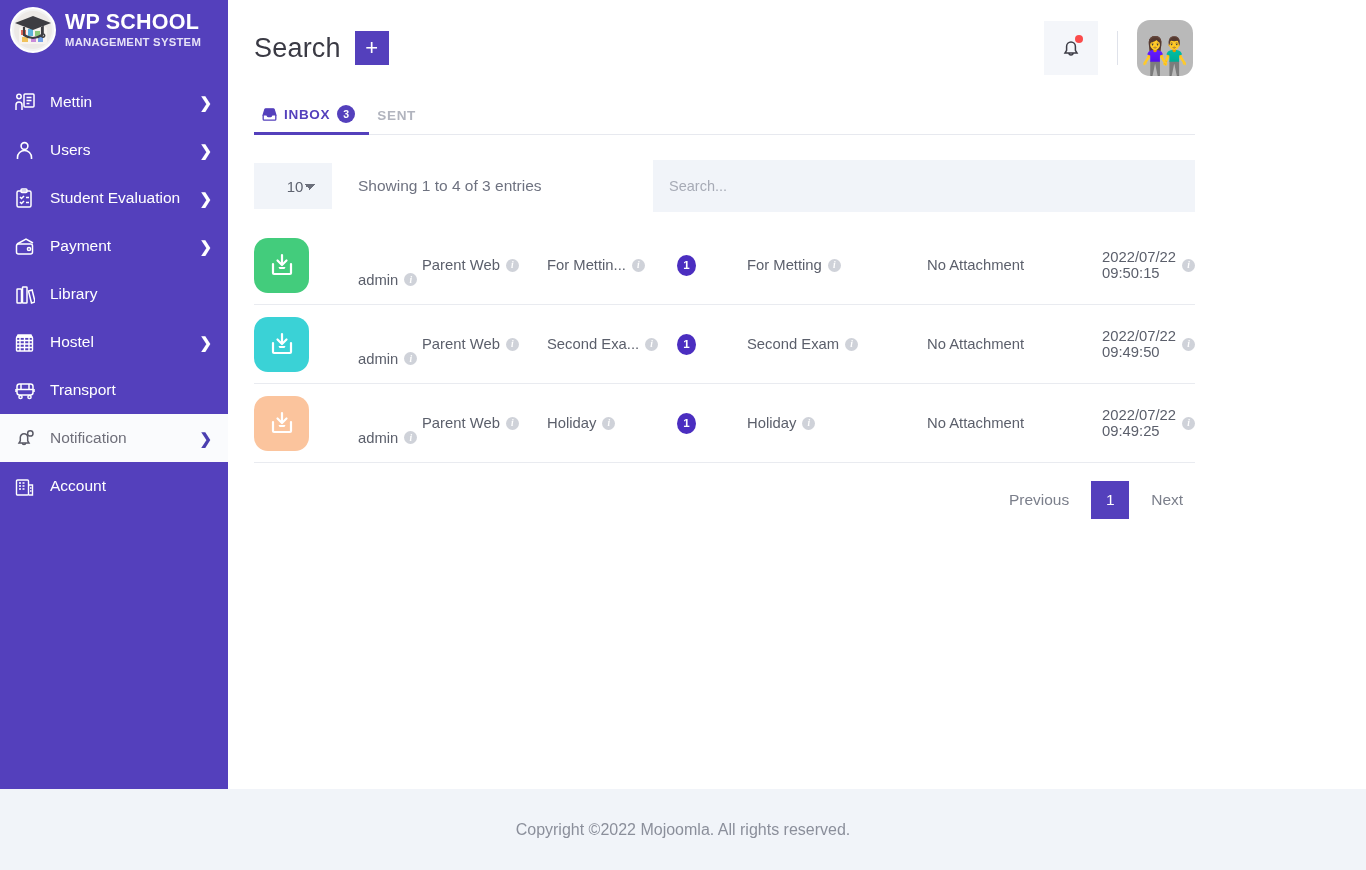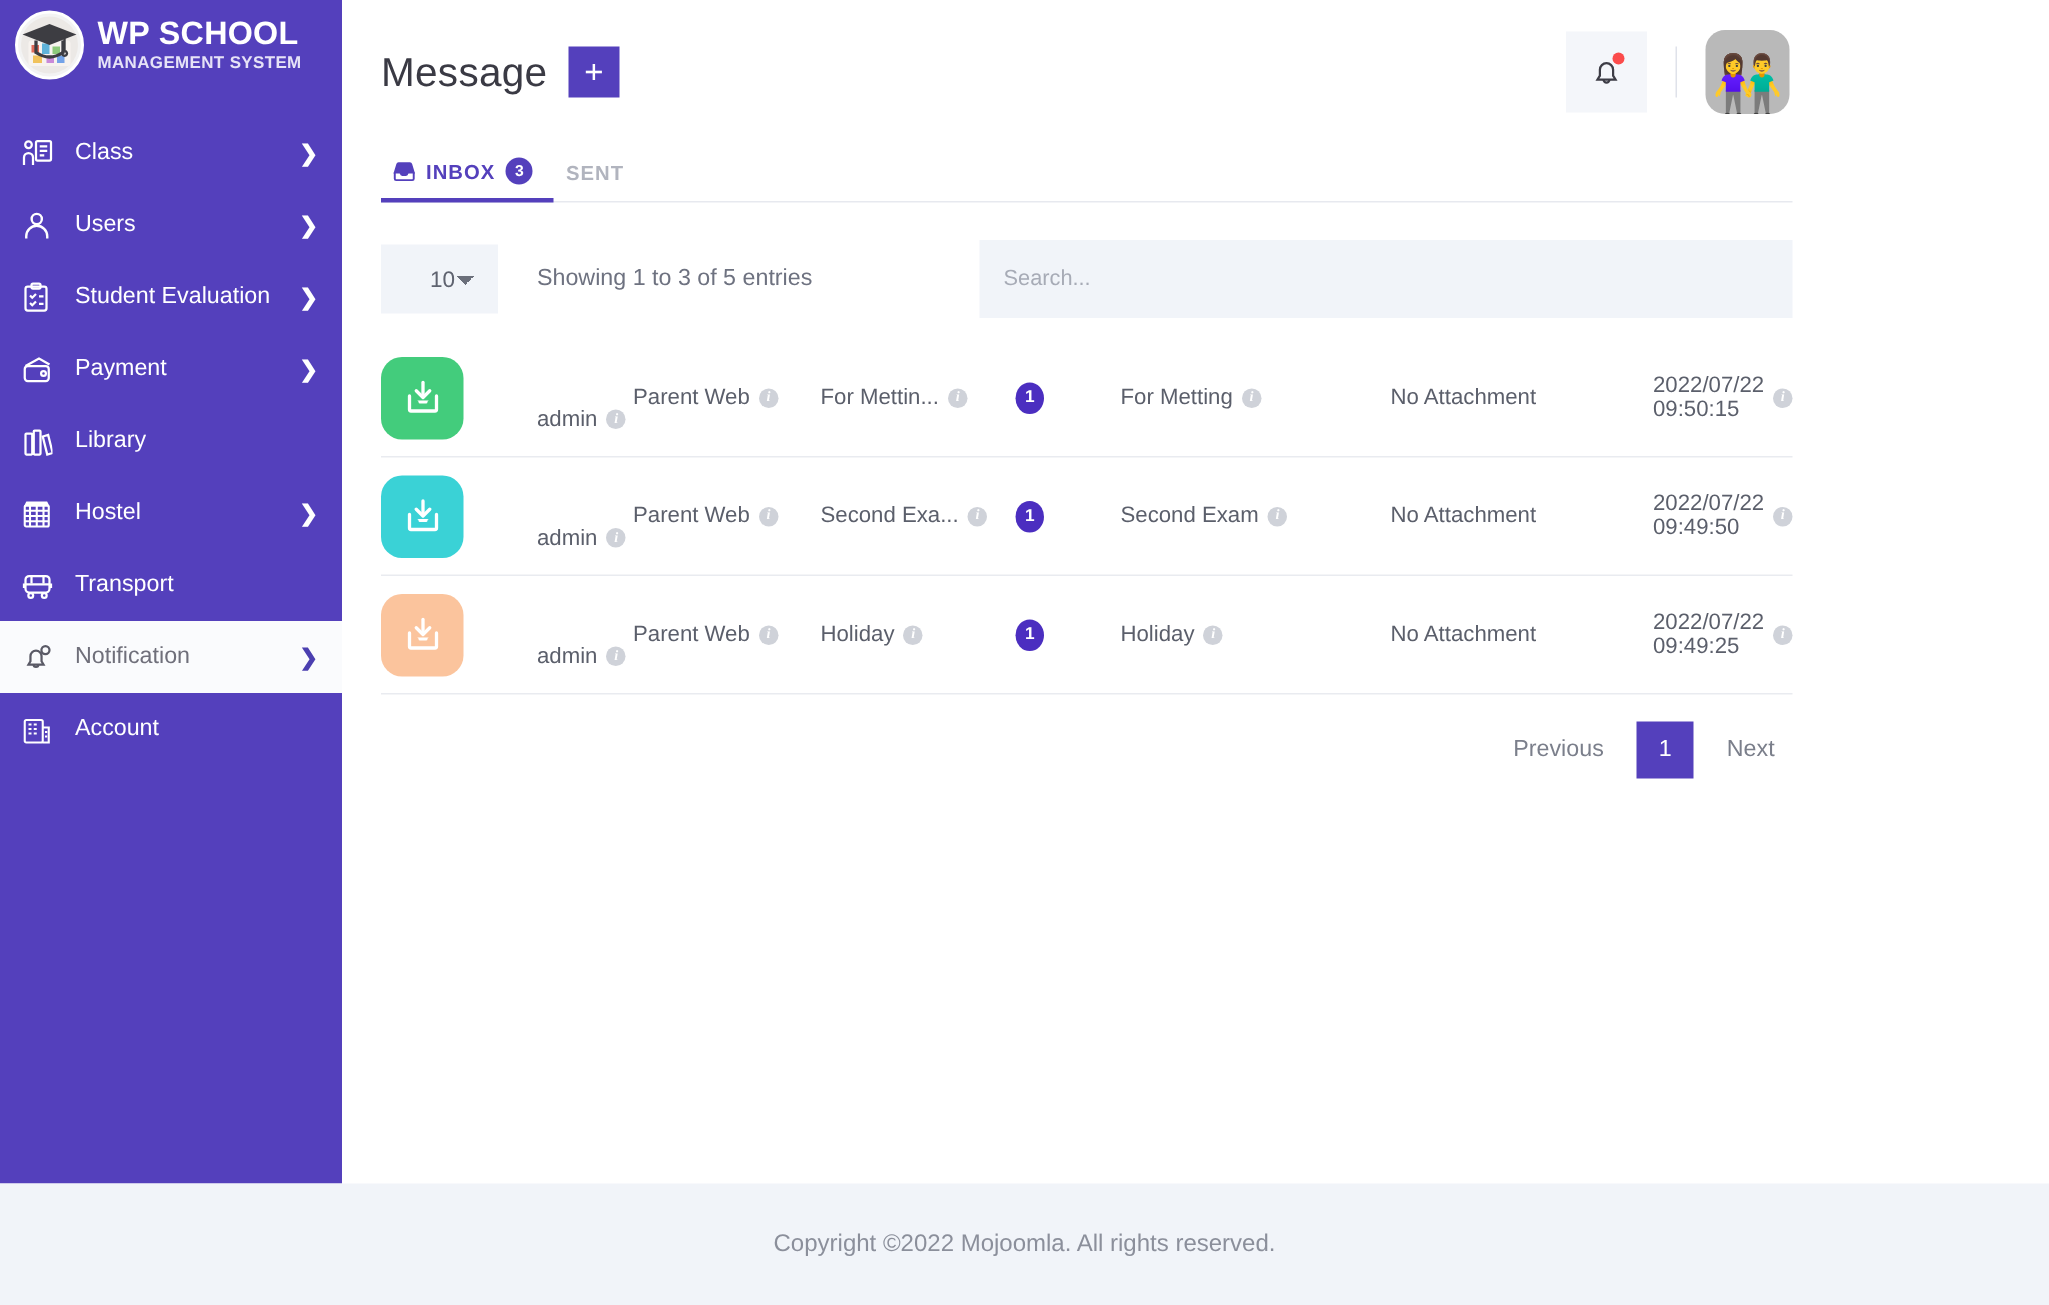--- a/index.html
+++ b/index.html
@@ -290,21 +290,21 @@
 
       <div class="nav-item">
         <span class="nav-ico">
           <svg width="22" height="21" viewBox="0 0 22 21" fill="none" stroke="currentColor" stroke-width="1.5">
             <circle cx="5" cy="4.5" r="2.2"></circle>
               <path d="M2 18 v-5 a3 3 0 0 1 6 0 v5"></path>
             <rect x="10" y="2" width="10" height="13" rx="1"></rect>
             <path d="M12.5 5.5h5M12.5 8.5h5M12.5 11.5h3"></path>
           </svg>
         </span>
-        <span class="nav-label">Class</span>
+        <span class="nav-label">Mettin</span>
         <span class="chev">❯</span>
       </div>
 
       <div class="nav-item">
         <span class="nav-ico">
           <svg width="21" height="21" viewBox="0 0 21 21" fill="none" stroke="currentColor" stroke-width="1.6">
             <circle cx="10.5" cy="6" r="3.4"></circle>
               <path d="M3.5 19 v-1.5 a7 7 0 0 1 14 0 V19"></path>
           </svg>
         </span>
@@ -402,21 +402,21 @@
         <span class="nav-label">Account</span>
         <span class="chev"></span>
       </div>
 
     </nav>
   </aside>
 
   <section class="main">
 
     <header class="topbar">
-      <h1 class="page-title">Message</h1>
+      <h1 class="page-title">Search</h1>
       <button class="add-btn">+</button>
       <div class="topbar-spacer"></div>
       <div class="bell-box">
         <svg width="24" height="24" viewBox="0 0 24 24" fill="none" stroke="#3d3d46" stroke-width="1.5">
           <path d="M6 17 h12 l-1.6-2.6V10.5a4.4 4.4 0 0 0-8.8 0v3.9z"></path>
           <path d="M10 17a2 2 0 0 0 4 0"></path>
         </svg>
         <span class="bell-dot"></span>
       </div>
       <div class="topbar-div"></div>
@@ -441,21 +441,21 @@
       </div>
     </div>
 
     <div class="controls">
       <select class="len-select">
         <option>10</option>
         <option>25</option>
         <option>50</option>
         <option>100</option>
       </select>
-      <div class="showing">Showing 1 to 3 of 5 entries</div>
+      <div class="showing">Showing 1 to 4 of 3 entries</div>
       <div class="search-wrap">
         <input class="search-input" type="text" placeholder="Search..." style="">
       </div>
     </div>
 
     <div class="table">
 
       <div class="trow">
         <div class="cell-ico">
           <div class="row-ico" style="background:#43cc7c">

